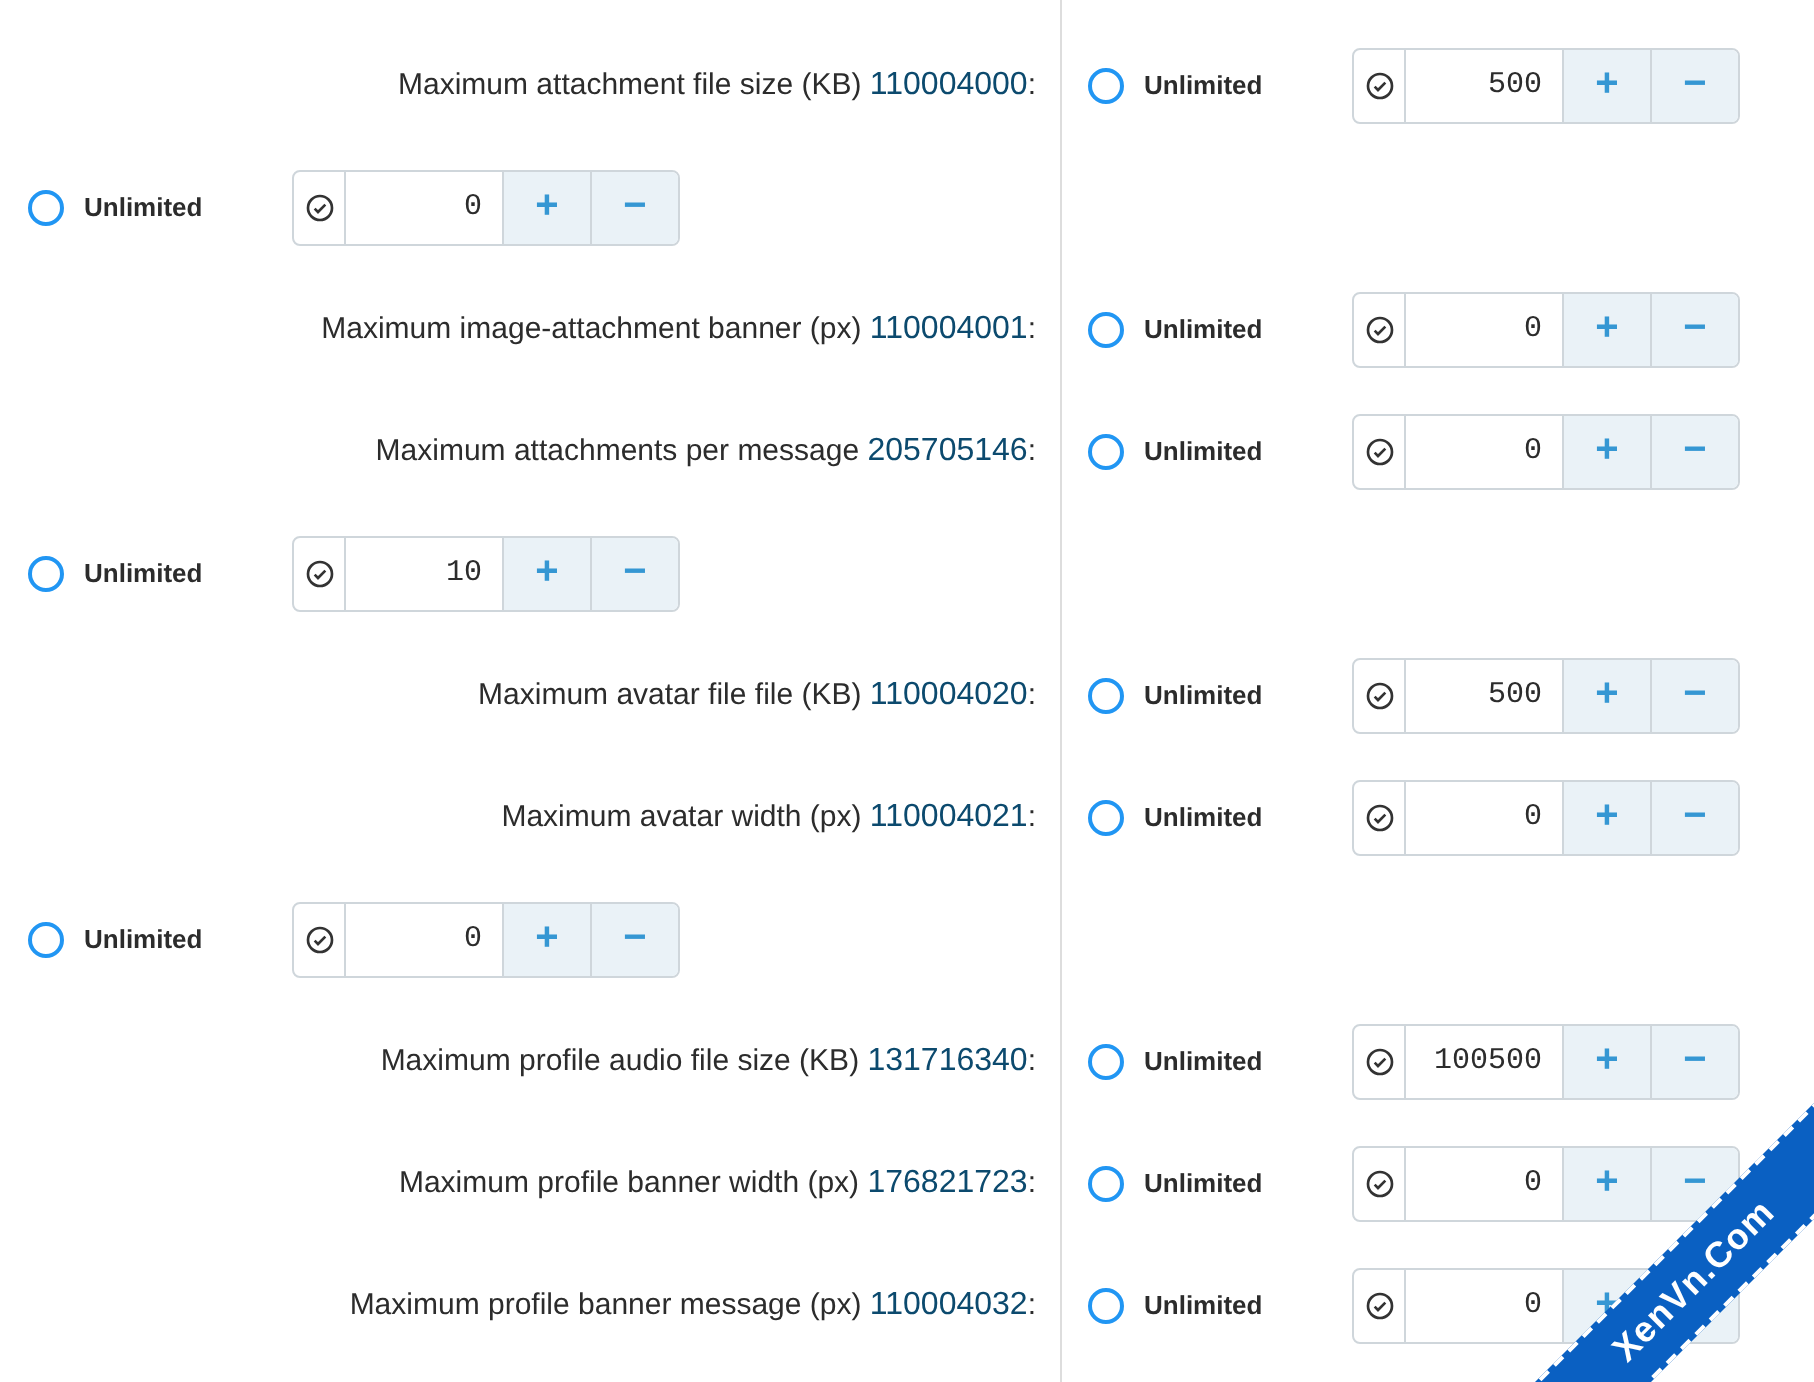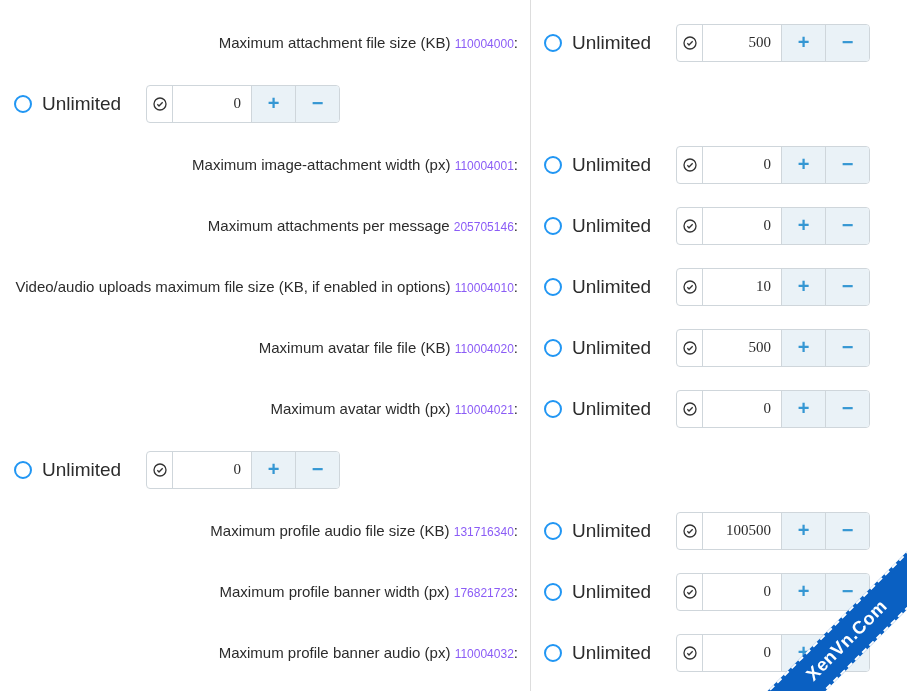--- a/index.html
+++ b/index.html
@@ -37,39 +37,40 @@
   }
   .label-cell {
     width: 530px;
     text-align: right;
     padding-right: 12px;
     font-size: 15px;
     color: #2c2c2c;
     white-space: nowrap;
   }
   .label-code {
-    color: #8b5cf6;
-    font-size: 12px;
+    color: #0c4a6e;
+    font-size: 16px;
   }
   .controls-cell {
     display: flex;
     align-items: center;
     padding-left: 14px;
   }
   .radio {
     width: 18px; height: 18px;
     border: 2px solid #2196f3;
     border-radius: 50%;
     margin-right: 10px;
     flex: 0 0 auto;
   }
   .unlimited {
-    font-size: 19px;
+    font-size: 13px;
     color: #2c2c2c;
     width: 80px;
+    font-weight: bold;
   }
   .value-group {
     display: flex;
     align-items: center;
     border: 1px solid #cfd6db;
     border-radius: 4px;
     height: 38px;
     overflow: hidden;
     margin-left: 24px;
   }
@@ -85,21 +86,21 @@
   .value-icon svg { width: 16px; height: 16px; }
   .value-input {
     border: none;
     outline: none;
     width: 78px;
     height: 100%;
     text-align: right;
     padding: 0 10px;
     font-size: 15px;
     color: #2c2c2c;
-    font-family: Liberation Serif, serif;
+    font-family: Liberation Mono, monospace;
   }
   .step-btn {
     width: 44px;
     height: 100%;
     background: #eaf2f7;
     border: none;
     border-left: 1px solid #cfd6db;
     color: #3597d3;
     font-size: 20px;
     font-weight: bold;
@@ -178,21 +179,21 @@
         </button>
         <button class="step-btn">
           <span>−</span>
         </button>
       </div>
     </div>
   </div>
 
   <div class="row">
     <div class="label-cell">
-      <span>Maximum image-attachment width (px)</span>
+      <span>Maximum image-attachment banner (px)</span>
       <span class="label-code"> 110004001</span><span>:</span>
     </div>
     <div class="controls-cell">
       <span class="radio"></span>
       <span class="unlimited">Unlimited</span>
       <div class="value-group">
         <span class="value-icon">
           <svg viewBox="0 0 24 24" fill="none" stroke="#333" stroke-width="2">
             <circle cx="12" cy="12" r="9"></circle>
             <path d="M8 12.5l2.5 2.5L16 9.5"></path>
@@ -229,24 +230,20 @@
           <span>+</span>
         </button>
         <button class="step-btn">
           <span>−</span>
         </button>
       </div>
     </div>
   </div>
 
   <div class="row">
-    <div class="label-cell">
-      <span>Video/audio uploads maximum file size (KB, if enabled in options)</span>
-      <span class="label-code"> 110004010</span><span>:</span>
-    </div>
     <div class="controls-cell">
       <span class="radio"></span>
       <span class="unlimited">Unlimited</span>
       <div class="value-group">
         <span class="value-icon">
           <svg viewBox="0 0 24 24" fill="none" stroke="#333" stroke-width="2">
             <circle cx="12" cy="12" r="9"></circle>
             <path d="M8 12.5l2.5 2.5L16 9.5"></path>
           </svg>
         </span>
@@ -382,21 +379,21 @@
         </button>
         <button class="step-btn">
           <span>−</span>
         </button>
       </div>
     </div>
   </div>
 
   <div class="row">
     <div class="label-cell">
-      <span>Maximum profile banner audio (px)</span>
+      <span>Maximum profile banner message (px)</span>
       <span class="label-code"> 110004032</span><span>:</span>
     </div>
     <div class="controls-cell">
       <span class="radio"></span>
       <span class="unlimited">Unlimited</span>
       <div class="value-group">
         <span class="value-icon">
           <svg viewBox="0 0 24 24" fill="none" stroke="#333" stroke-width="2">
             <circle cx="12" cy="12" r="9"></circle>
             <path d="M8 12.5l2.5 2.5L16 9.5"></path>

